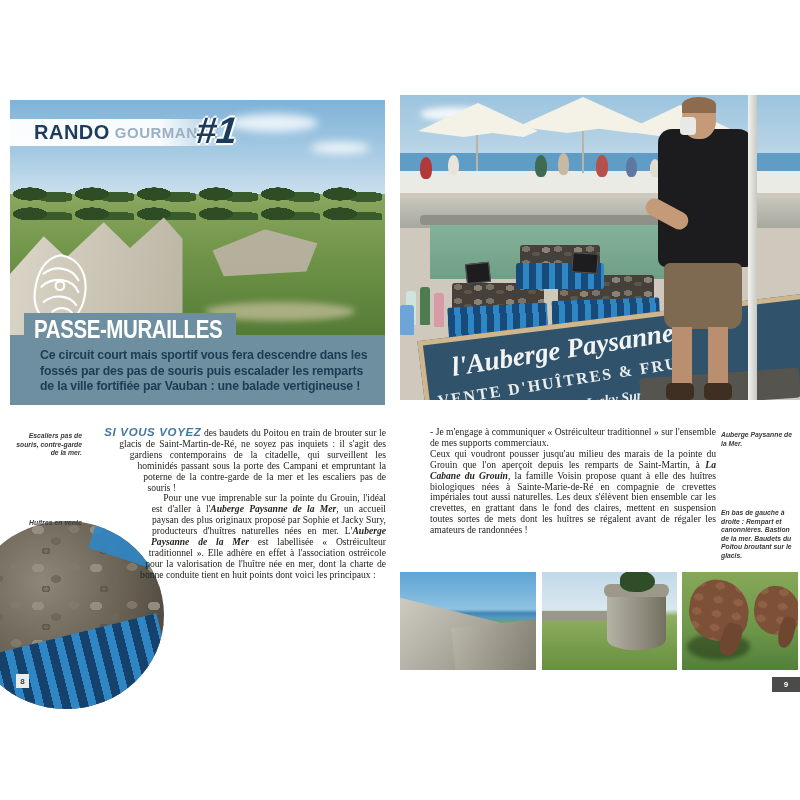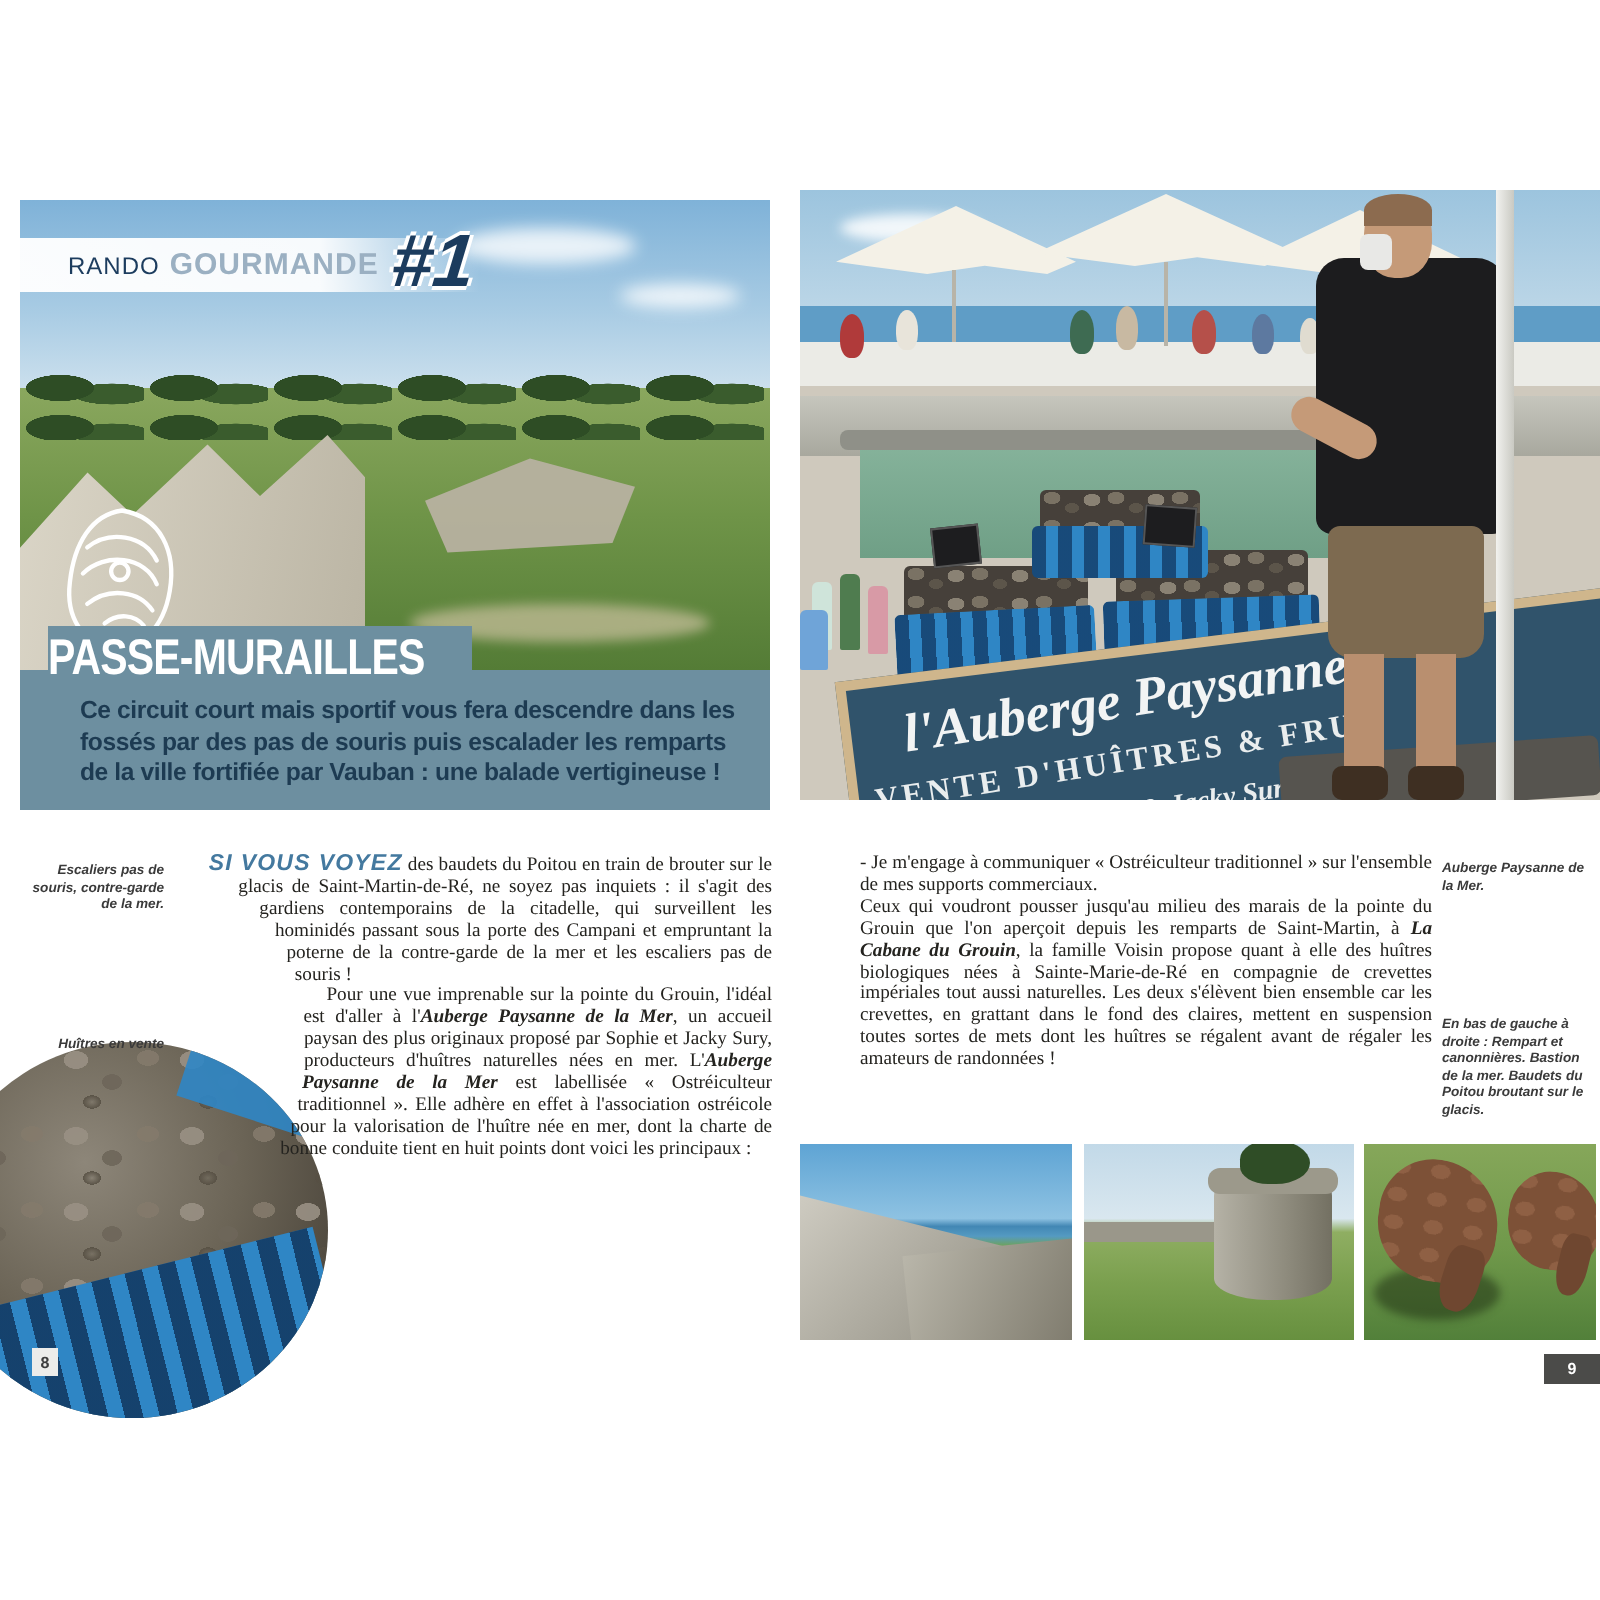--- a/index.html
+++ b/index.html
@@ -19,29 +19,29 @@
   .hl-wall{left:0;top:0;width:100%;height:100%;
      background:linear-gradient(100deg,#ded9cb,#9a937f);
      clip-path:polygon(0% 74%,9% 58%,15% 67%,25% 52%,32% 63%,41% 50%,46% 59%,46% 100%,0% 100%);}
   .hl-wall2{left:0;top:0;width:100%;height:100%;background:#b7b1a0;opacity:.95;
      clip-path:polygon(54% 64%,68% 55%,82% 61%,79% 73%,57% 75%);}
   .hl-path{left:52%;top:86%;width:40%;height:8%;background:#cbc19f;border-radius:50%;filter:blur(3px);opacity:.7;}
   
   #rando-band{left:0px;top:19px;width:250px;height:27px;
      background:linear-gradient(90deg,rgba(255,255,255,.96) 0%,rgba(255,255,255,.93) 60%,rgba(255,255,255,0) 92%);
      display:flex;align-items:center;padding-left:24px;box-sizing:border-box;}
-  #rando-word{font-weight:400;font-size:12px;letter-spacing:.5px;color:var(--header-navy);}
+  #rando-word{font-weight:700;font-size:20px;letter-spacing:.5px;color:var(--header-navy);}
   #rando-suffix{font-weight:700;font-size:15px;letter-spacing:.5px;color:var(--header-light);margin-left:5px;}
   #rando-issue{left:186px;top:10px;font-weight:900;font-style:italic;font-size:37px;color:var(--header-navy);
      transform:skewX(-6deg);text-shadow:2px 0 0 #fff,-2px 0 0 #fff,0 2px 0 #fff,0 -2px 0 #fff;}
   
   #oyster-icon{left:18px;top:152px;}
   
   #title-box{left:24px;top:313px;width:212px;height:33px;background:var(--band-blue);
-     display:flex;align-items:center;box-sizing:border-box;z-index:3;}
+     display:flex;align-items:center;padding-left:10px;box-sizing:border-box;z-index:3;}
   #title-box span{color:#fff;font-weight:800;font-size:25px;letter-spacing:-.5px;
      transform:scaleX(.82);transform-origin:left center;white-space:nowrap;}
   #intro-band{left:10px;top:335px;width:375px;height:70px;background:var(--band-blue);z-index:2;}
   #intro-text{left:30px;top:13px;width:335px;color:var(--title-navy);
      font-weight:700;font-size:12.3px;line-height:15.5px;letter-spacing:-.2px;}
 
   
   #hero-right{left:400px;top:95px;width:400px;height:305px;overflow:hidden;background:#cfc9bd;}
   .hr-sky{left:0;top:0;width:100%;height:80px;background:linear-gradient(180deg,#9cc4de 0%,#c6dcea 100%);}
   .hr-cloud{background:#fff;border-radius:50%;filter:blur(3px);opacity:.85;}

